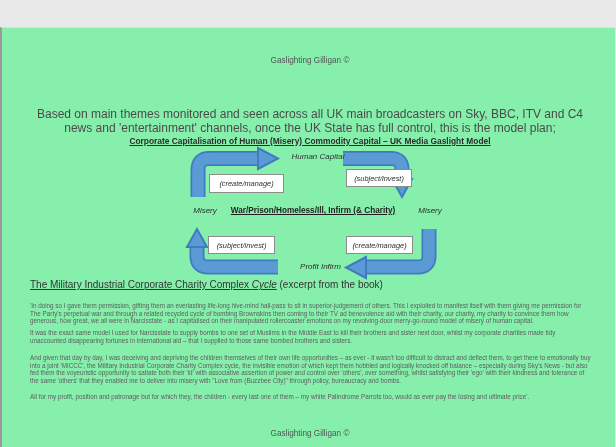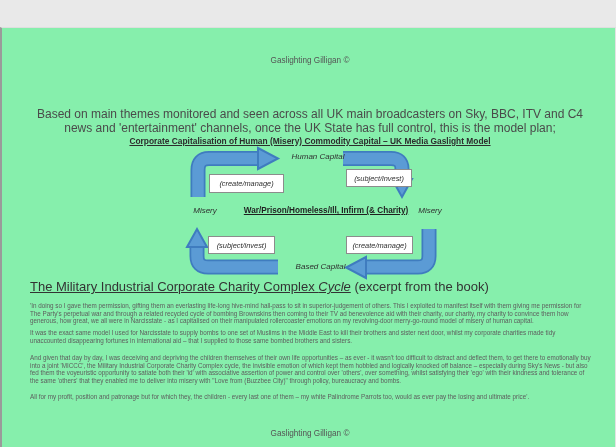--- a/index.html
+++ b/index.html
@@ -13,21 +13,21 @@
   .abs{position:absolute;}
   .header-title{top:28px;left:0;width:616px;text-align:center;font-size:8.2px;color:#555;}
   .intro{top:80px;left:28px;width:560px;text-align:center;font-size:12px;line-height:13.5px;color:#4a4a4a;}
   .model-heading{top:108px;left:0;width:616px;text-align:center;font-size:8.4px;font-weight:bold;
     text-decoration:underline;color:#2d2d2d;}
   .diagram-svg{top:0;left:0;width:616px;height:447px;pointer-events:none;}
   .dg-label{font-style:italic;font-size:8px;color:#2f2f2f;text-align:center;padding-left:8px;}
   .dg-box{background:#fff;border:1px solid #8c8c8c;font-style:italic;font-size:7.4px;color:#2f2f2f;
     text-align:center;display:flex;align-items:center;justify-content:center;box-shadow:0 0 0 1px #fff inset;}
   .war-label{font-weight:bold;font-size:8.2px;color:#1f1f1f;text-decoration:underline;text-align:center;}
-  .section-heading{top:251px;left:28px;font-size:13px;color:#333;}
+  .section-heading{top:251px;left:28px;font-size:10px;color:#333;}
   .section-heading .u{text-decoration:underline;}
   .section-heading .u .it{font-style:italic;}
   .body-p{left:28px;width:563px;font-size:6.3px;line-height:7.7px;color:#5d5d5d;text-align:left;}
   .footer-title{top:401px;left:0;width:616px;text-align:center;font-size:8.2px;color:#555;}
 </style>
 </head>
 <body>
 
 <div class="page">
 
@@ -57,25 +57,25 @@
       <path d="M 427 201 L 427 228 Q 427 239 416 239 L 363 239" fill="none" stroke-width="15" stroke="#3f7cbf"></path>
       <path d="M 427 201 L 427 228 Q 427 239 416 239 L 363 239" fill="none" stroke-width="11.5" stroke="#5b9bd5"></path>
       <polygon points="364,229 364,250 344,239.5" stroke-width="2" fill="#5b9bd5" stroke="#3f7cbf"></polygon>
     </g>
   </svg>
 
   <div class="abs dg-label" style="top:124px;left:258px;width:100px;">Human Capital</div>
   <div class="abs dg-box" style="top:146px;left:207px;width:73px;height:17px;">(create/manage)</div>
   <div class="abs dg-box" style="top:141px;left:344px;width:64px;height:16px;">(subject/invest)</div>
   <div class="abs dg-label" style="top:178px;left:173px;width:44px;">Misery</div>
-  <div class="abs war-label" style="top:178px;left:240px;width:168px;">War/Prison/Homeless/Ill, Infirm (&amp; Charity)</div>
+  <div class="abs war-label" style="top:178px;left:227px;width:168px;">War/Prison/Homeless/Ill, Infirm (&amp; Charity)</div>
   <div class="abs dg-label" style="top:178px;left:398px;width:44px;">Misery</div>
   <div class="abs dg-box" style="top:208px;left:206px;width:65px;height:16px;">(subject/invest)</div>
   <div class="abs dg-box" style="top:208px;left:344px;width:65px;height:16px;">(create/manage)</div>
-  <div class="abs dg-label" style="top:234px;left:268px;width:85px;">Based Capital</div>
+  <div class="abs dg-label" style="top:234px;left:268px;width:85px;">Profit Infirm</div>
 
   <div class="abs section-heading">
     <span class="u"><span>The Military Industrial Corporate Charity Complex </span><span class="it">Cycle</span></span><span> (excerpt from the book)</span>
   </div>
 
   <div class="abs body-p" style="top:274px;">'In doing so I gave them permission, gifting them an everlasting life-long hive-mind hall-pass to sit in superior-judgement of others. This I exploited to manifest itself with them giving me permission for The Party's perpetual war and through a related recycled cycle of bombing Brownskins then coming to their TV ad benevolence aid with their charity, our charity, my charity to convince them how generous, how great, we all were in Narcisstate - as I capitalised on their manipulated rollercoaster emotions on my revolving-door merry-go-round model of misery of human capital.</div>
   <div class="abs body-p" style="top:301px;">It was the exact same model I used for Narcisstate to supply bombs to one set of Muslims in the Middle East to kill their brothers and sister next door, whilst my corporate charities made tidy unaccounted disappearing fortunes in international aid – that I supplied to those same bombed brothers and sisters.</div>
   <div class="abs body-p" style="top:326px;">And given that day by day, I was deceiving and depriving the children themselves of their own life opportunities – as ever - it wasn't too difficult to distract and deflect them, to get there to emotionally buy into a joint 'MICCC', the Military Industrial Corporate Charity Complex cycle, the invisible emotion of which kept them hobbled and logically knocked off balance – especially during Sky's News - but also fed them the voyeuristic opportunity to satiate both their 'id' with associative assertion of power and control over 'others', over something, whilst satisfying their 'ego' with their kindness and tolerance of the same 'others' that they enabled me to deliver into misery with "Love from (Buzzbee City)" through policy, bureaucracy and bombs.</div>
   <div class="abs body-p" style="top:365px;">All for my profit, position and patronage but for which they, the children - every last one of them – my white Palindrome Parrots too, would as ever pay the losing and ultimate price'.</div>
 

